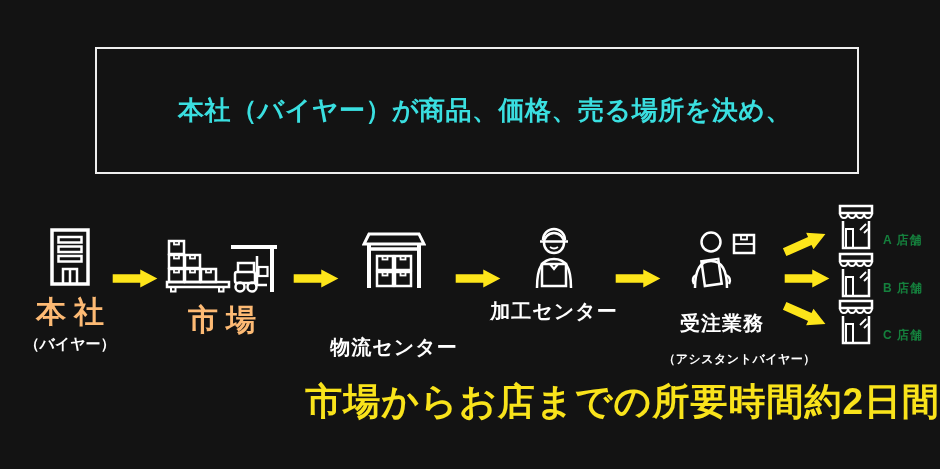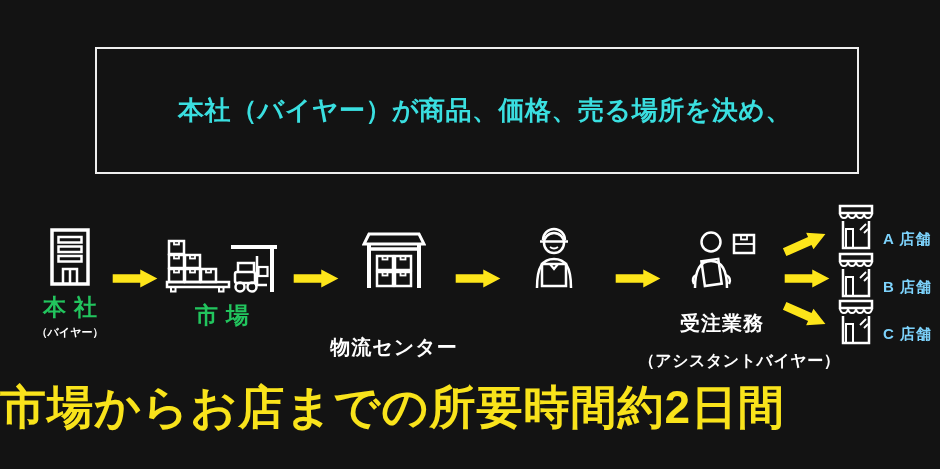--- a/index.html
+++ b/index.html
@@ -18,42 +18,42 @@
     padding-left:16px;
   }
   .summary-line {
     color:#3adfe0; font-size:26px; letter-spacing:0.5px; white-space:nowrap;
   }
   
   .stage { position:absolute; display:flex; flex-direction:column; align-items:center; }
   .icon-wrap { display:flex; align-items:flex-end; justify-content:center; }
   .stage svg { display:block; }
   .stage-label-big {
-    color:#22c55e; font-size:23px; letter-spacing:8px; margin-right:-8px;
+    color:#fdba74; font-size:30px; letter-spacing:8px; margin-right:-8px;
     margin-top:6px; white-space:nowrap;
   }
   .stage-label {
     color:#fff; font-size:20px; letter-spacing:1px; margin-top:8px; white-space:nowrap;
   }
-  .stage-sublabel { color:#fff; font-size:11px; margin-top:2px; white-space:nowrap; }
-  .stage-sublabel.small { font-size:16px; letter-spacing:0.5px;margin-left:35px; }
+  .stage-sublabel { color:#fff; font-size:15px; margin-top:2px; white-space:nowrap; }
+  .stage-sublabel.small { font-size:12px; letter-spacing:0.5px;margin-left:35px; }
   
   .arrow { position:absolute; width:47px; height:19px; }
   .arrow svg { display:block; width:100%; height:100%; }
   .fan { transform-origin:left center; }
   
   .store-row {
     position:absolute; left:836px; width:110px; height:46px;
     display:flex; align-items:flex-end; gap:7px;
   }
-  .store-label { color:#7dd3fc; font-size:15px; letter-spacing:1px; padding-bottom:5px; white-space:nowrap; }
+  .store-label { color:#15803d; font-size:12px; letter-spacing:1px; padding-bottom:5px; white-space:nowrap; }
   
   .footer-headline {
-    position:absolute; left:0; right:0; top:377px; text-align:left;
-    color:#f9e31b; font-size:46px; letter-spacing:1px; white-space:nowrap;
+    position:absolute; left:0; right:0; top:377px; text-align:right;
+    color:#f9e31b; font-size:37px; letter-spacing:1px; white-space:nowrap;
   }
   .wh { stroke:#fff; fill:none; }
   .yl { fill:#fde51a; }
 </style>
 </head>
 <body>
 
 <div class="canvas">
 
   <div class="summary-box">
@@ -149,20 +149,21 @@
       <svg width="50" height="64" viewBox="0 0 50 64">
         <circle class="wh" cx="25" cy="17" r="10" stroke-width="2.5"></circle>
         <path class="wh" d="M14 14 A11 11 0 0 1 36 14" stroke-width="2.5"></path>
         <path class="wh" d="M11 15.5 H39" stroke-width="2.5"></path>
         <path class="wh" d="M21 21 Q25 24 29 21" stroke-width="1.8"></path>
         <path class="wh" d="M8 62 C8 40 14 33 25 33 C36 33 42 40 42 62" stroke-width="2.5"></path>
         <path class="wh" d="M21 38 L25 43 L29 38" stroke-width="2.2"></path>
         <rect class="wh" x="13" y="38" width="24" height="22" stroke-width="2.5"></rect>
       </svg>
     </div>
+    <div class="stage-label">加工センター</div>
   </div>
 
   <div class="arrow" style="left:615px; top:269px;">
     <svg viewBox="0 0 48 20">
         <polygon class="yl" points="0,5.5 29,5.5 29,0.5 47,10 29,19.5 29,14.5 0,14.5"></polygon>
       </svg>
   </div>
 
   <div class="stage" style="left:645px; top:230px; width:154px;gap:12px;">
     <div class="icon-wrap" style="height:60px;">

